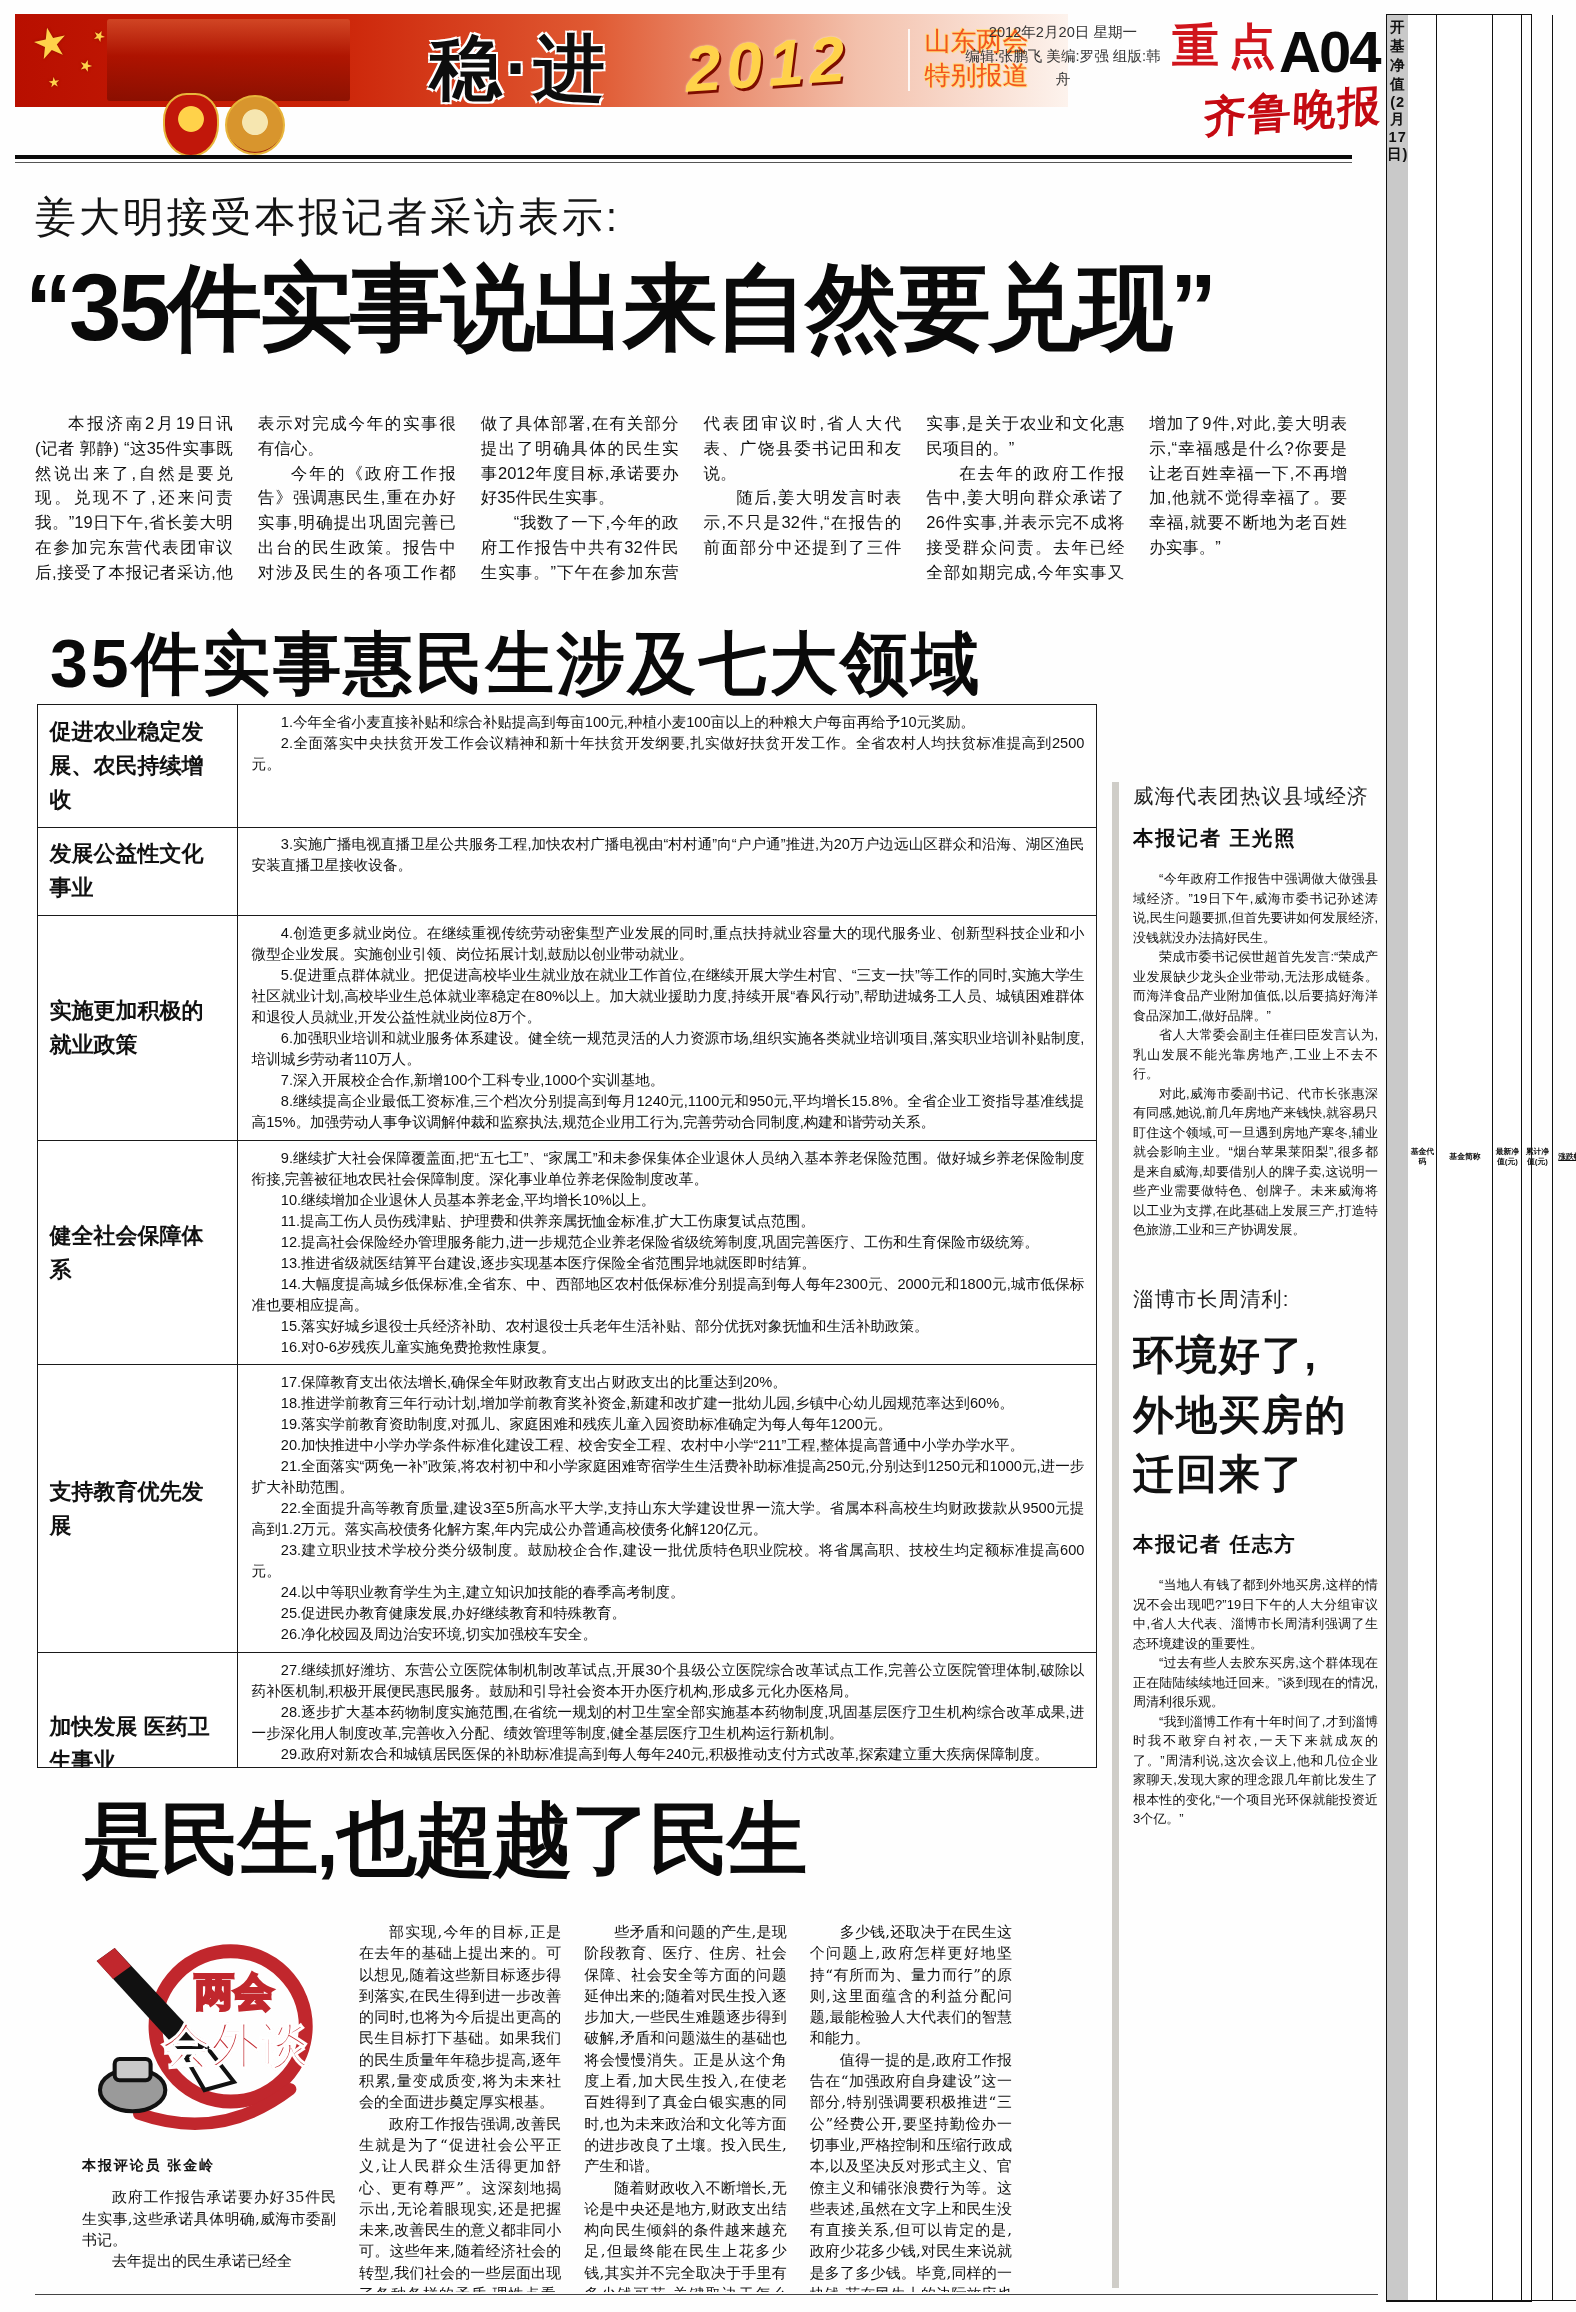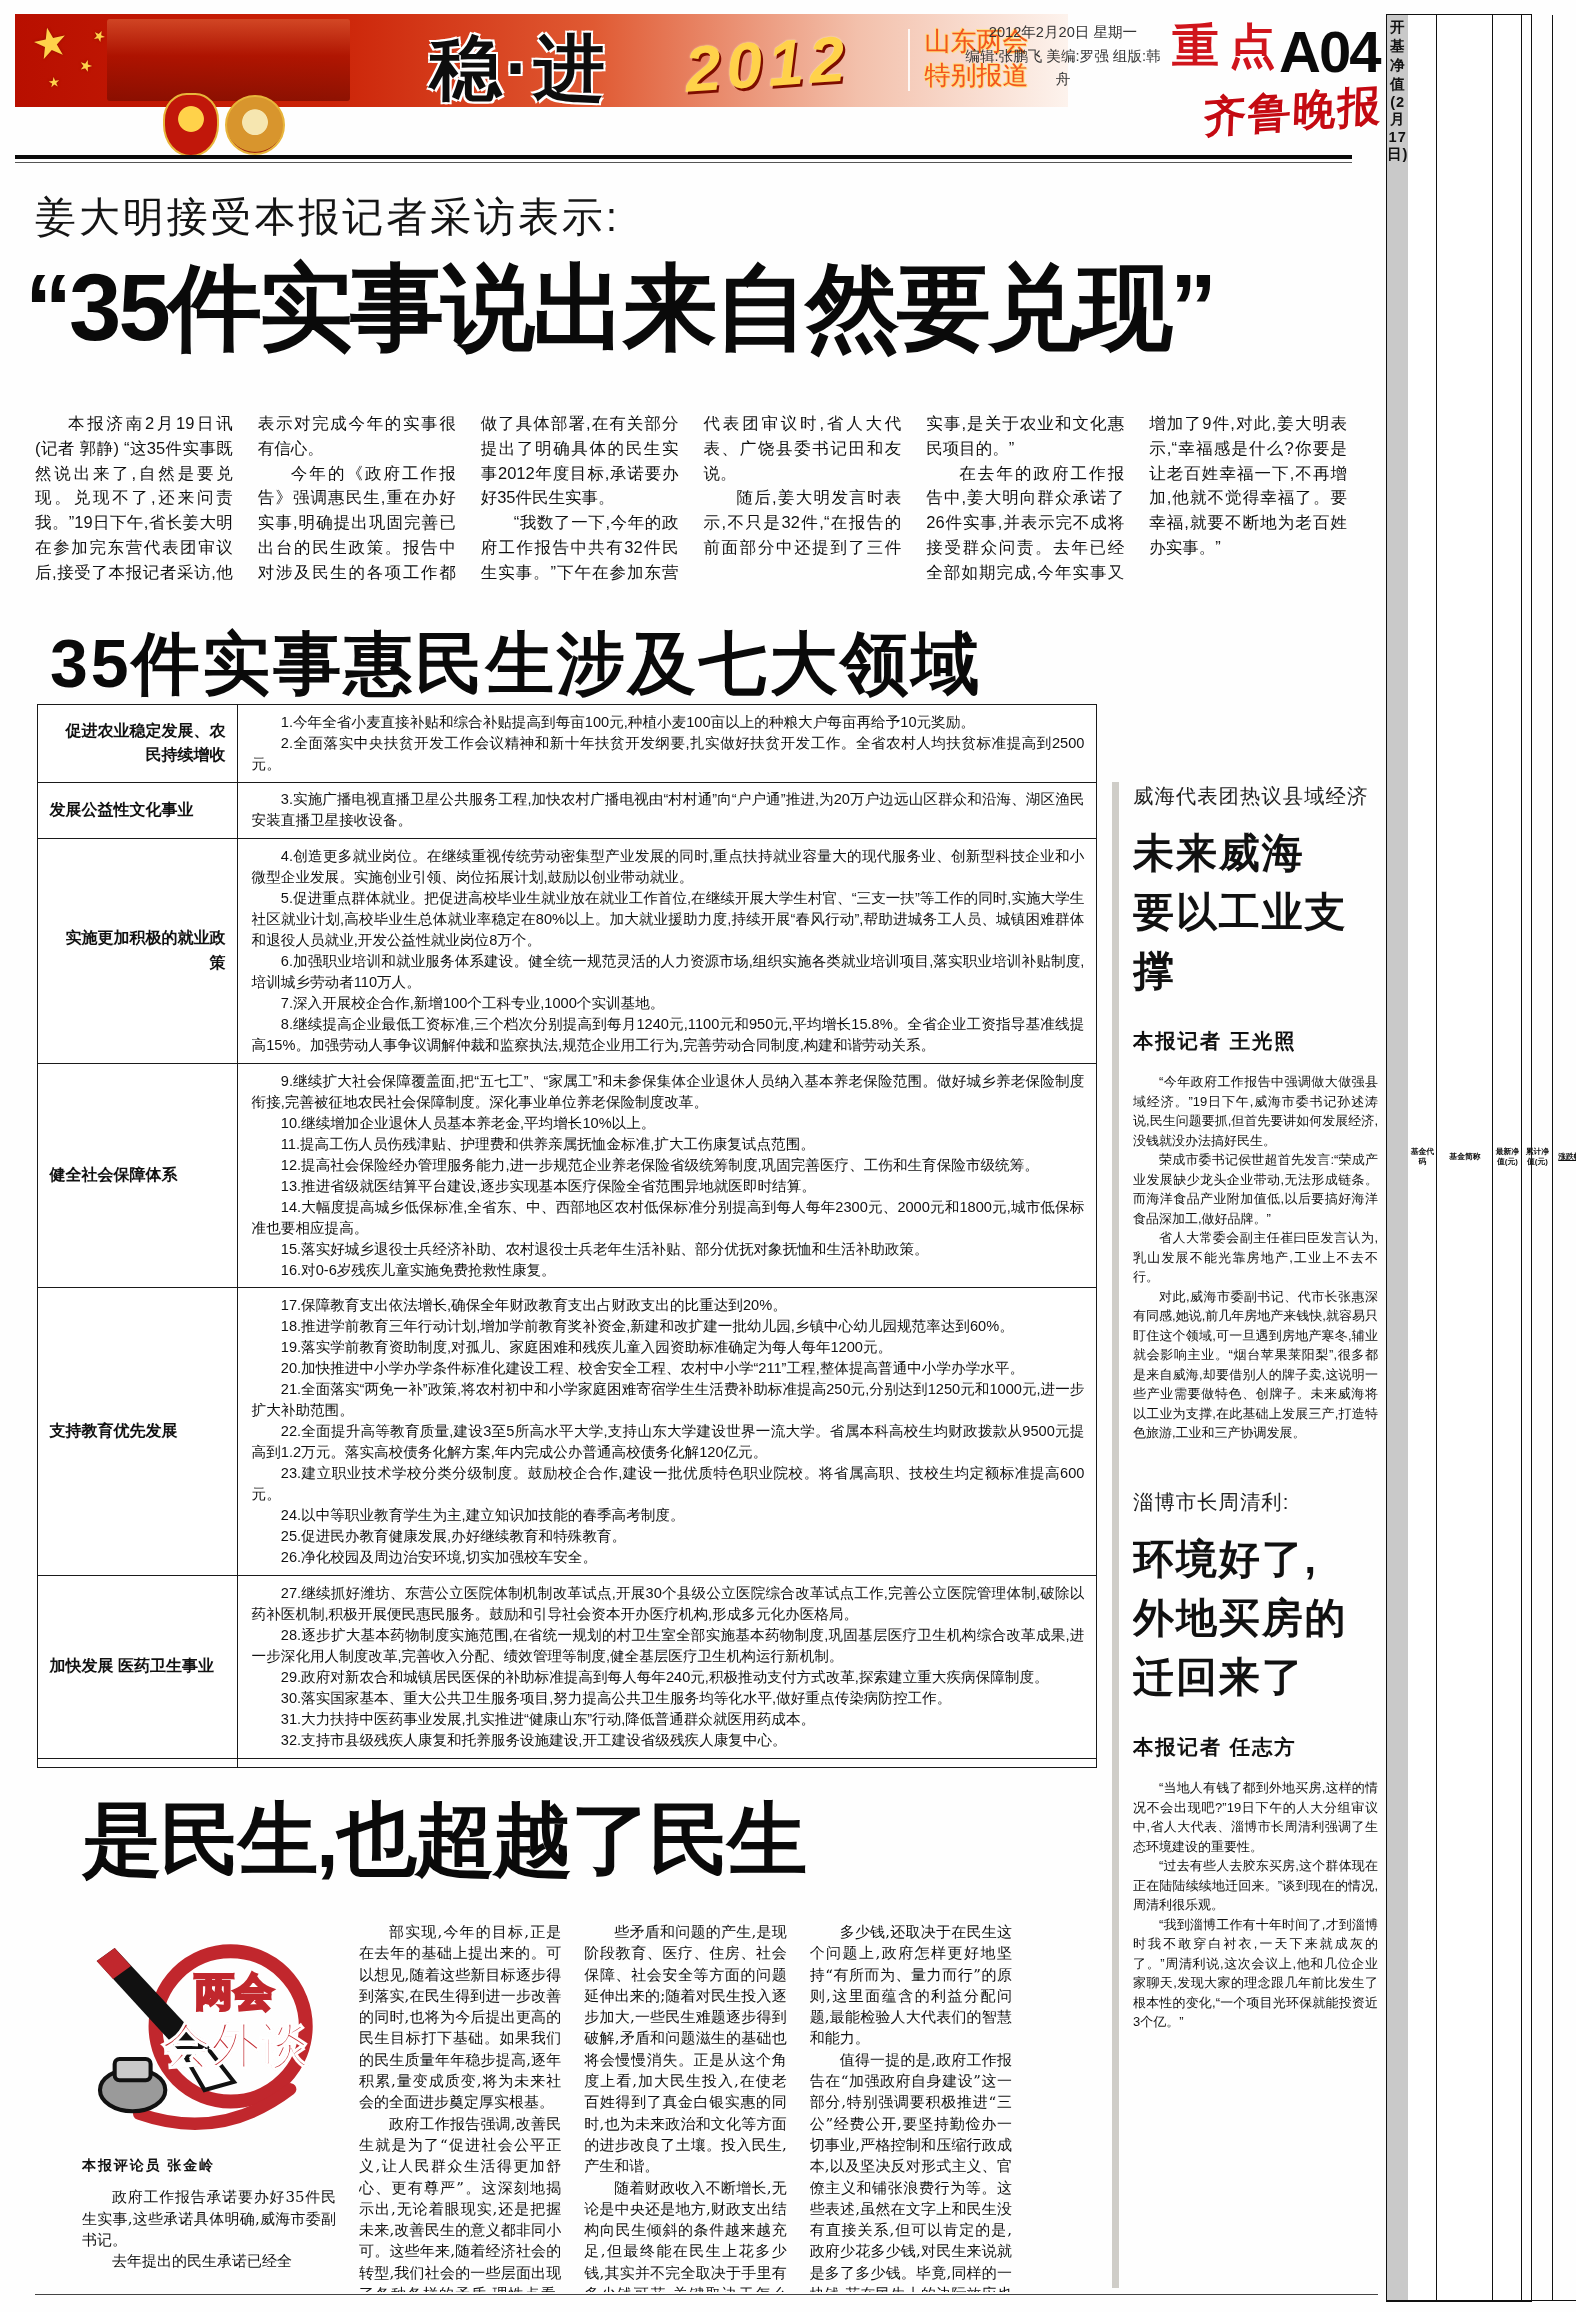--- a/index.html
+++ b/index.html
@@ -70,21 +70,21 @@
   .lead-article p { text-indent:2em; }
 
   
   .facts-title { position:absolute; left:50px; top:619px; font-size:68px; font-weight:900;
     letter-spacing:2.9px; white-space:nowrap; color:#0a0a0a; }
   .facts-table { position:absolute; left:37px; top:704px; width:1060px; height:1064px;
     border:1.9px solid #1a1a1a; display:flex; flex-direction:column; overflow:hidden; background:#fff; }
   .t-row { display:flex; border-bottom:1.9px solid #1a1a1a; flex:0 0 auto; }
   .t-row:last-child { border-bottom:none; }
   .t-cat { flex:0 0 200px; border-right:1.9px solid #1a1a1a; padding:9.7px 11.6px;
-    font-size:16px; font-weight:600; line-height:1.55; display:flex; align-items:center;text-align:right; }
+    font-size:22px; font-weight:600; line-height:1.55; display:flex; align-items:center; }
   .t-items { flex:1; padding:6.8px 11.6px 6.8px 13.6px; font-size:14.6px; line-height:1.44; text-align:justify; }
   .t-items p { text-indent:2em; }
 
   
   .comment-headline { position:absolute; left:82px; top:1787px; font-size:80px; font-weight:900;
     letter-spacing:-1.9px; white-space:nowrap; color:#0a0a0a; }
   .comment-grid { position:absolute; left:82px; top:1904px; width:930px; height:388px;
     display:grid; grid-template-columns:254px 1fr 1fr 1fr; column-gap:23px; overflow:hidden; }
   .comment-col { font-family:"DejaVu Serif","Liberation Serif",serif; font-size:15px;
     line-height:1.42; text-align:justify; overflow:hidden;margin-top:18px; }
@@ -266,24 +266,20 @@
         <p>多少钱,还取决于在民生这个问题上,政府怎样更好地坚持“有所而为、量力而行”的原则,这里面蕴含的利益分配问题,最能检验人大代表们的智慧和能力。</p>
         <p>值得一提的是,政府工作报告在“加强政府自身建设”这一部分,特别强调要积极推进“三公”经费公开,要坚持勤俭办一切事业,严格控制和压缩行政成本,以及坚决反对形式主义、官僚主义和铺张浪费行为等。这些表述,虽然在文字上和民生没有直接关系,但可以肯定的是,政府少花多少钱,对民生来说就是多了多少钱。毕竟,同样的一块钱,花在民生上的边际效应也就越大,越能增加社会的幸福总量。</p>
       </div>
   </div>
 
   <div class="side-rule"></div>
   <div class="sidebar">
 
     <div class="side-article">
       <div class="side-kicker">威海代表团热议县域经济</div>
-      <div class="side-headline">
-        <div>未来威海</div>
-        <div>要以工业支撑</div>
-      </div>
       <div class="side-byline">本报记者  王光照</div>
       <div class="side-body">
           <p>“今年政府工作报告中强调做大做强县域经济。”19日下午,威海市委书记孙述涛说,民生问题要抓,但首先要讲如何发展经济,没钱就没办法搞好民生。</p>
           <p>荣成市委书记侯世超首先发言:“荣成产业发展缺少龙头企业带动,无法形成链条。而海洋食品产业附加值低,以后要搞好海洋食品深加工,做好品牌。”</p>
           <p>省人大常委会副主任崔曰臣发言认为,乳山发展不能光靠房地产,工业上不去不行。</p>
           <p>对此,威海市委副书记、代市长张惠深有同感,她说,前几年房地产来钱快,就容易只盯住这个领域,可一旦遇到房地产寒冬,辅业就会影响主业。“烟台苹果莱阳梨”,很多都是来自威海,却要借别人的牌子卖,这说明一些产业需要做特色、创牌子。未来威海将以工业为支撑,在此基础上发展三产,打造特色旅游,工业和三产协调发展。</p>
         </div>
     </div>
 
     <div class="side-article">

